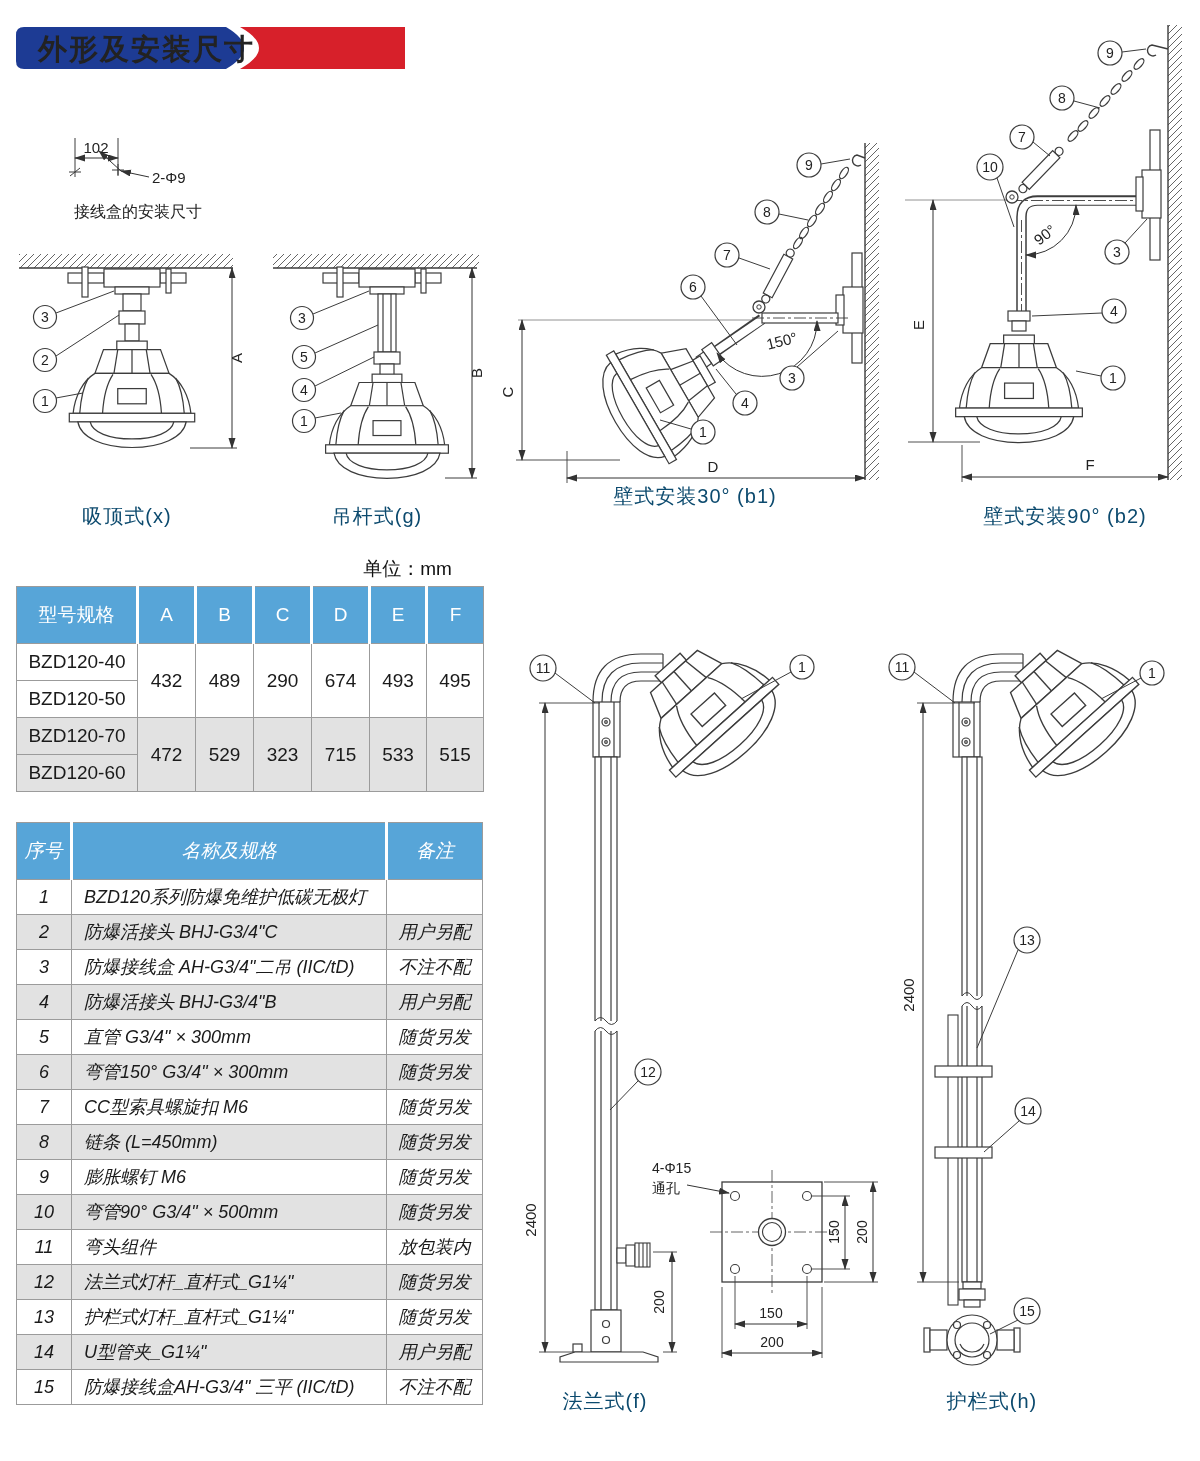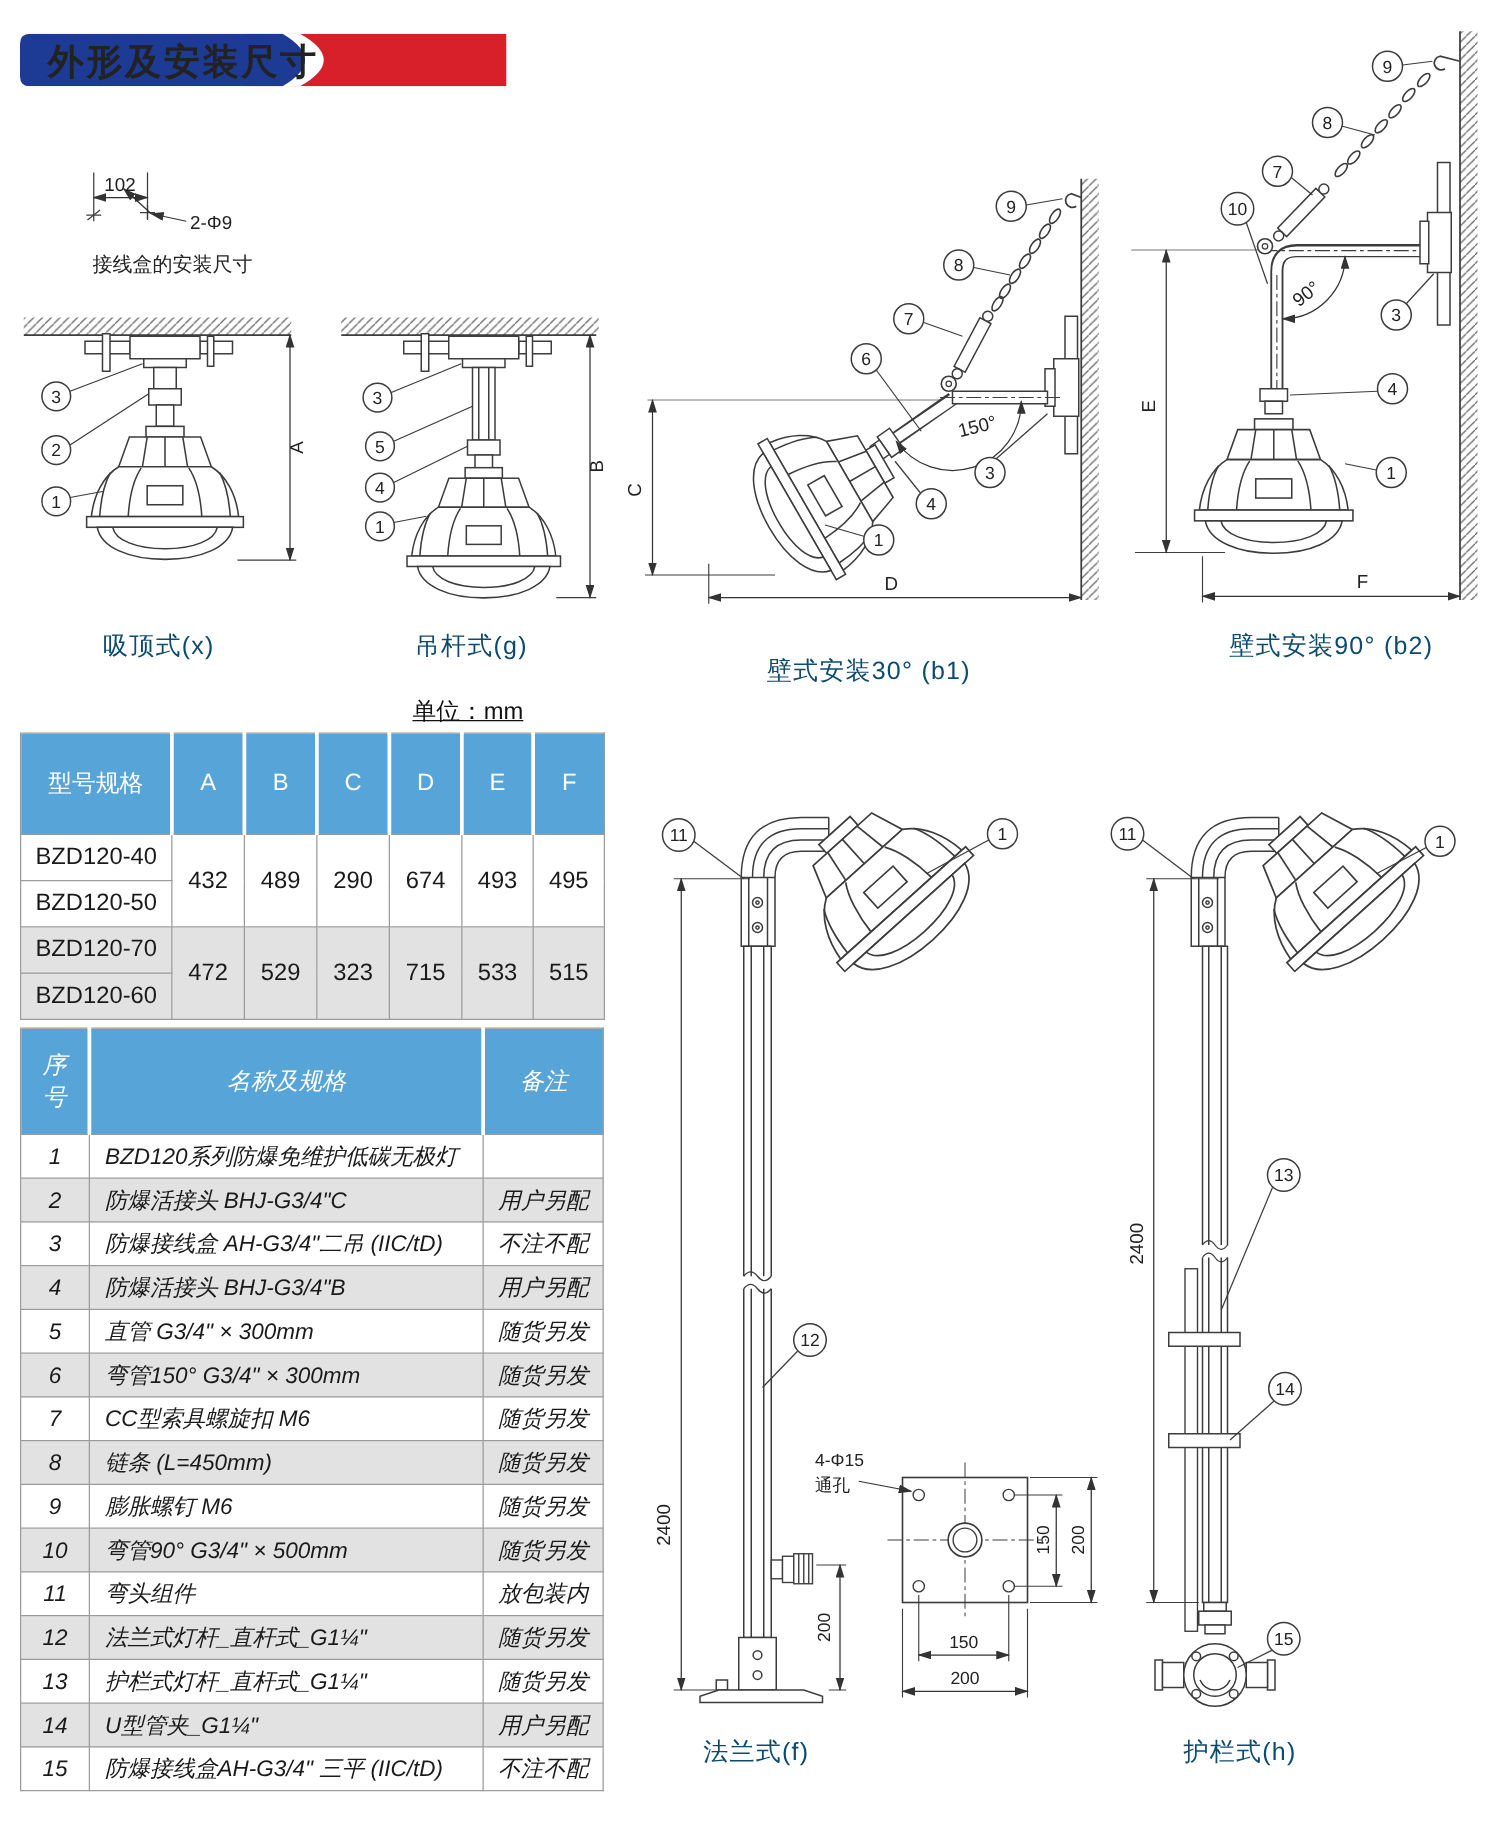--- a/index.html
+++ b/index.html
@@ -1,26 +1,26 @@
 <!DOCTYPE html>
 <html><head>
 <meta charset="utf-8">
 <style>
   html,body{margin:0;padding:0;background:#fff;}
   .page{position:relative;width:1200px;height:1461px;background:#fff;overflow:hidden;
         font-family:"Liberation Sans","DejaVu Sans",sans-serif;color:#1a1a1a;}
   .abs{position:absolute;}
   svg text{font-family:"Liberation Sans","DejaVu Sans",sans-serif;fill:#222;}
   .cap{position:absolute;width:220px;text-align:center;font-size:20px;color:#0c4a6e;letter-spacing:1px;}
-  .unit{position:absolute;left:330px;top:556px;width:155px;text-align:left;font-size:19px;color:#111;text-decoration:underline;}
+  .unit{position:absolute;left:330px;top:556px;width:155px;text-align:center;font-size:19px;color:#111;}
   table{border-collapse:collapse;table-layout:fixed;}
   #spec{position:absolute;left:16px;top:586px;width:467px;}
   #parts{position:absolute;left:16px;top:822px;width:466px;font-style:italic;}
   #spec th,#parts th{background:#57a5d8;color:#fff;font-weight:normal;font-size:19px;height:48px;
-    border-left:3px solid #fff;padding:16px;text-align:center;vertical-align:middle;}
+    border-left:3px solid #fff;padding:4px;text-align:center;vertical-align:middle;}
   #spec th:first-child,#parts th:first-child{border-left:1px solid #9b9b9b;}
   #spec td,#parts td{border:1px solid #9b9b9b;font-size:18px;text-align:center;vertical-align:middle;
     background:#fff;padding:0 2px;}
   #spec td{height:36px;font-size:19px;}
   #parts td{height:34px;}
   #parts td.l{text-align:left;padding-left:12px;}
   #spec tr.g2 td{background:#e2e2e2;}
   #parts tbody tr:nth-child(even) td{background:#e2e2e2;}
   #spec table, #parts table{border:1px solid #9b9b9b;}
 </style>
@@ -526,21 +526,21 @@
     <g>
       <line x1="37" y1="63" x2="95" y2="63" stroke="#3c3c3c" stroke-width="0.9"></line>
       <line x1="37" y1="642" x2="79" y2="642" stroke="#3c3c3c" stroke-width="0.9"></line>
       <line x1="43" y1="63" x2="43" y2="642" stroke="#333" marker-start="url(#arr)" marker-end="url(#arr)"></line>
       <text transform="translate(34,355) rotate(-90)" font-size="15" text-anchor="middle">2400</text>
     </g>
   </svg>
 
   <div class="cap" style="left:17px;top:503px">吸顶式(x)</div>
   <div class="cap" style="left:267px;top:503px">吊杆式(g)</div>
-  <div class="cap" style="left:585px;top:523px">壁式安装30° (b1)</div>
+  <div class="cap" style="left:585px;top:483px">壁式安装30° (b1)</div>
   <div class="cap" style="left:955px;top:503px">壁式安装90° (b2)</div>
   <div class="cap" style="left:495px;top:1388px">法兰式(f)</div>
   <div class="cap" style="left:882px;top:1388px">护栏式(h)</div>
 
   <div class="unit">单位：mm</div>
 
   <div id="spec">
     <table style="width:467px">
       <colgroup>
           <col style="width:121px">

